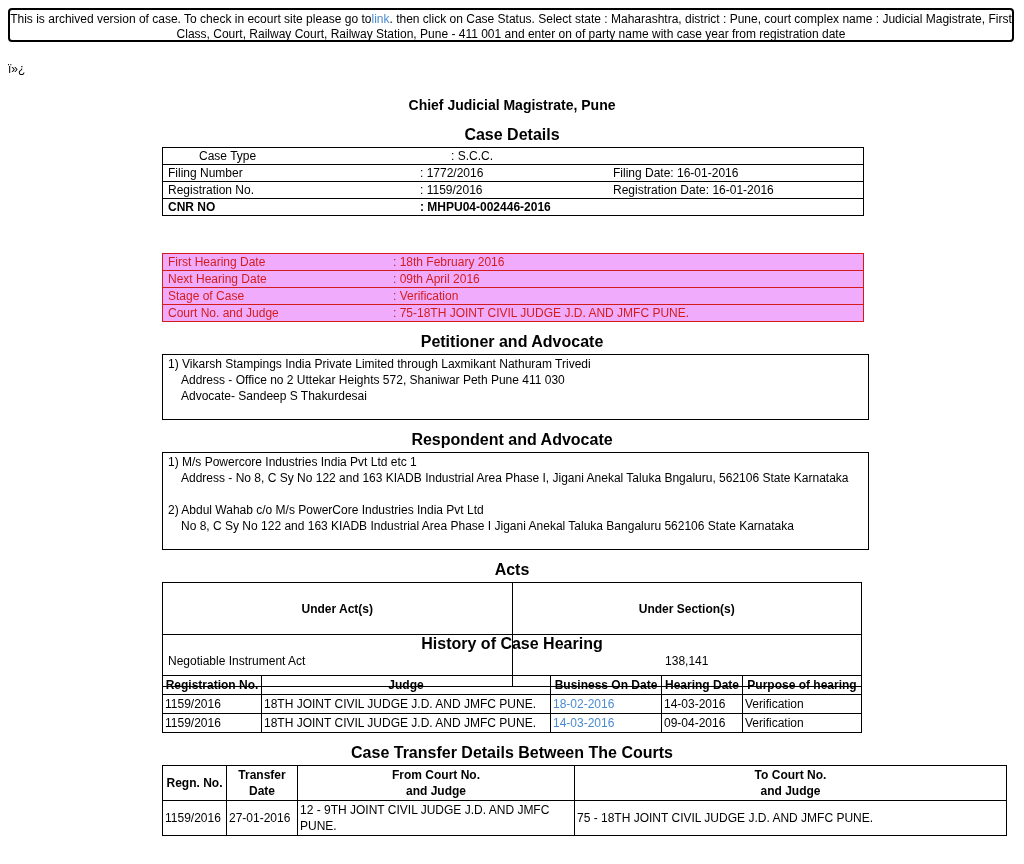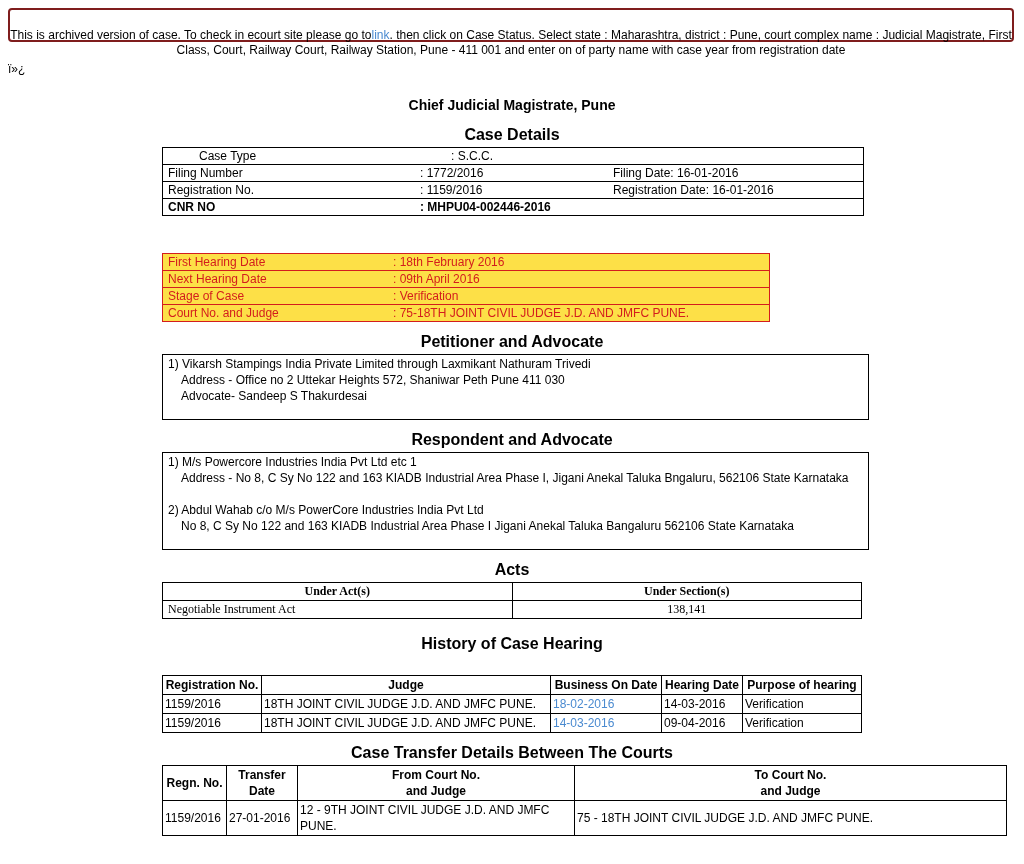--- a/index.html
+++ b/index.html
@@ -2,22 +2,22 @@
 <html><head>
 <meta charset="utf-8">
 <style>
   html, body { margin: 0; padding: 0; background: #ffffff; }
   body {
     width: 1024px; height: 864px; overflow: hidden; position: relative;
     font-family: "Liberation Sans", sans-serif; font-size: 12px; color: #000;
   }
   .notice {
     position: absolute; left: 8px; top: 8px; width: 1006px; height: 34px;
-    border: 2px solid #7f1d1d; border-radius: 4px; box-sizing: border-box;
-    text-align: center; font-size: 12px; line-height: 15px; padding-top: 18px;
+    border: 2px solid #000000; border-radius: 4px; box-sizing: border-box;
+    text-align: center; font-size: 12px; line-height: 15px; padding-top: 2px;
   }
   .notice a { color: #4a8ad0; text-decoration: none; }
   .bom { position: absolute; left: 8px; top: 62px; font-size: 12px; }
   .title {
     position: absolute; left: 0; width: 1024px; top: 97px; text-align: center;
     font-weight: bold; font-size: 14px;
   }
   .h { position: absolute; left: 0; width: 1024px; text-align: center; font-weight: bold; font-size: 16px; }
   .h.red { color: #0f172a; margin-top: 44px; }
 
@@ -25,33 +25,33 @@
 
   
   .details { left: 162px; top: 147px; width: 702px; border: 1px solid #000; }
   .details td { border-top: 1px solid #000; height: 16px; padding: 0 5px; line-height: 16px; }
   .details tr:first-child td { border-top: none; padding-left: 36px; }
   .details td.c1 { width: 211px; }
   .details td.c2 { width: 152px; }
   .details tr.bold td { font-weight: bold; }
 
   
-  .status { left: 162px; top: 253px; width: 608px; border: 1px solid #d31d1d; background: #fde047; }
+  .status { left: 162px; top: 253px; width: 702px; border: 1px solid #d31d1d; background: #f0abfc; }
   .status td { border-top: 1px solid #d31d1d; color: #d31d1d; height: 16px; padding: 0 5px; line-height: 16px; }
   .status tr:first-child td { border-top: none; }
   .status td.c1 { width: 215px; }
 
   .box { position: absolute; left: 162px; width: 707px; border: 1px solid #000; box-sizing: border-box; padding: 1px 5px; line-height: 16px; }
   .box .ind { padding-left: 13px; }
   .pet { top: 354px; height: 66px; }
   .res { top: 452px; height: 98px; }
 
   
   .acts { left: 162px; top: 582px; width: 700px; border: 1px solid #000; }
-  .acts th, .acts td { border: 1px solid #000; height: 17px; padding: 0 5px; font-family: Liberation Serif, serif; }
+  .acts th, .acts td { border: 1px solid #000; height: 17px; padding: 17px 5px; }
   .acts th { font-weight: bold; }
   .acts td.sec { text-align: center; }
 
   
   .hist { left: 162px; top: 675px; width: 700px; border: 1px solid #000; }
   .hist th, .hist td { border: 1px solid #000; height: 18px; padding: 0 2px; text-align: left; white-space: nowrap; }
   .hist th { font-weight: bold; text-align: center; }
   .hist a { color: #4a8ad0; text-decoration: none; }
 
   

